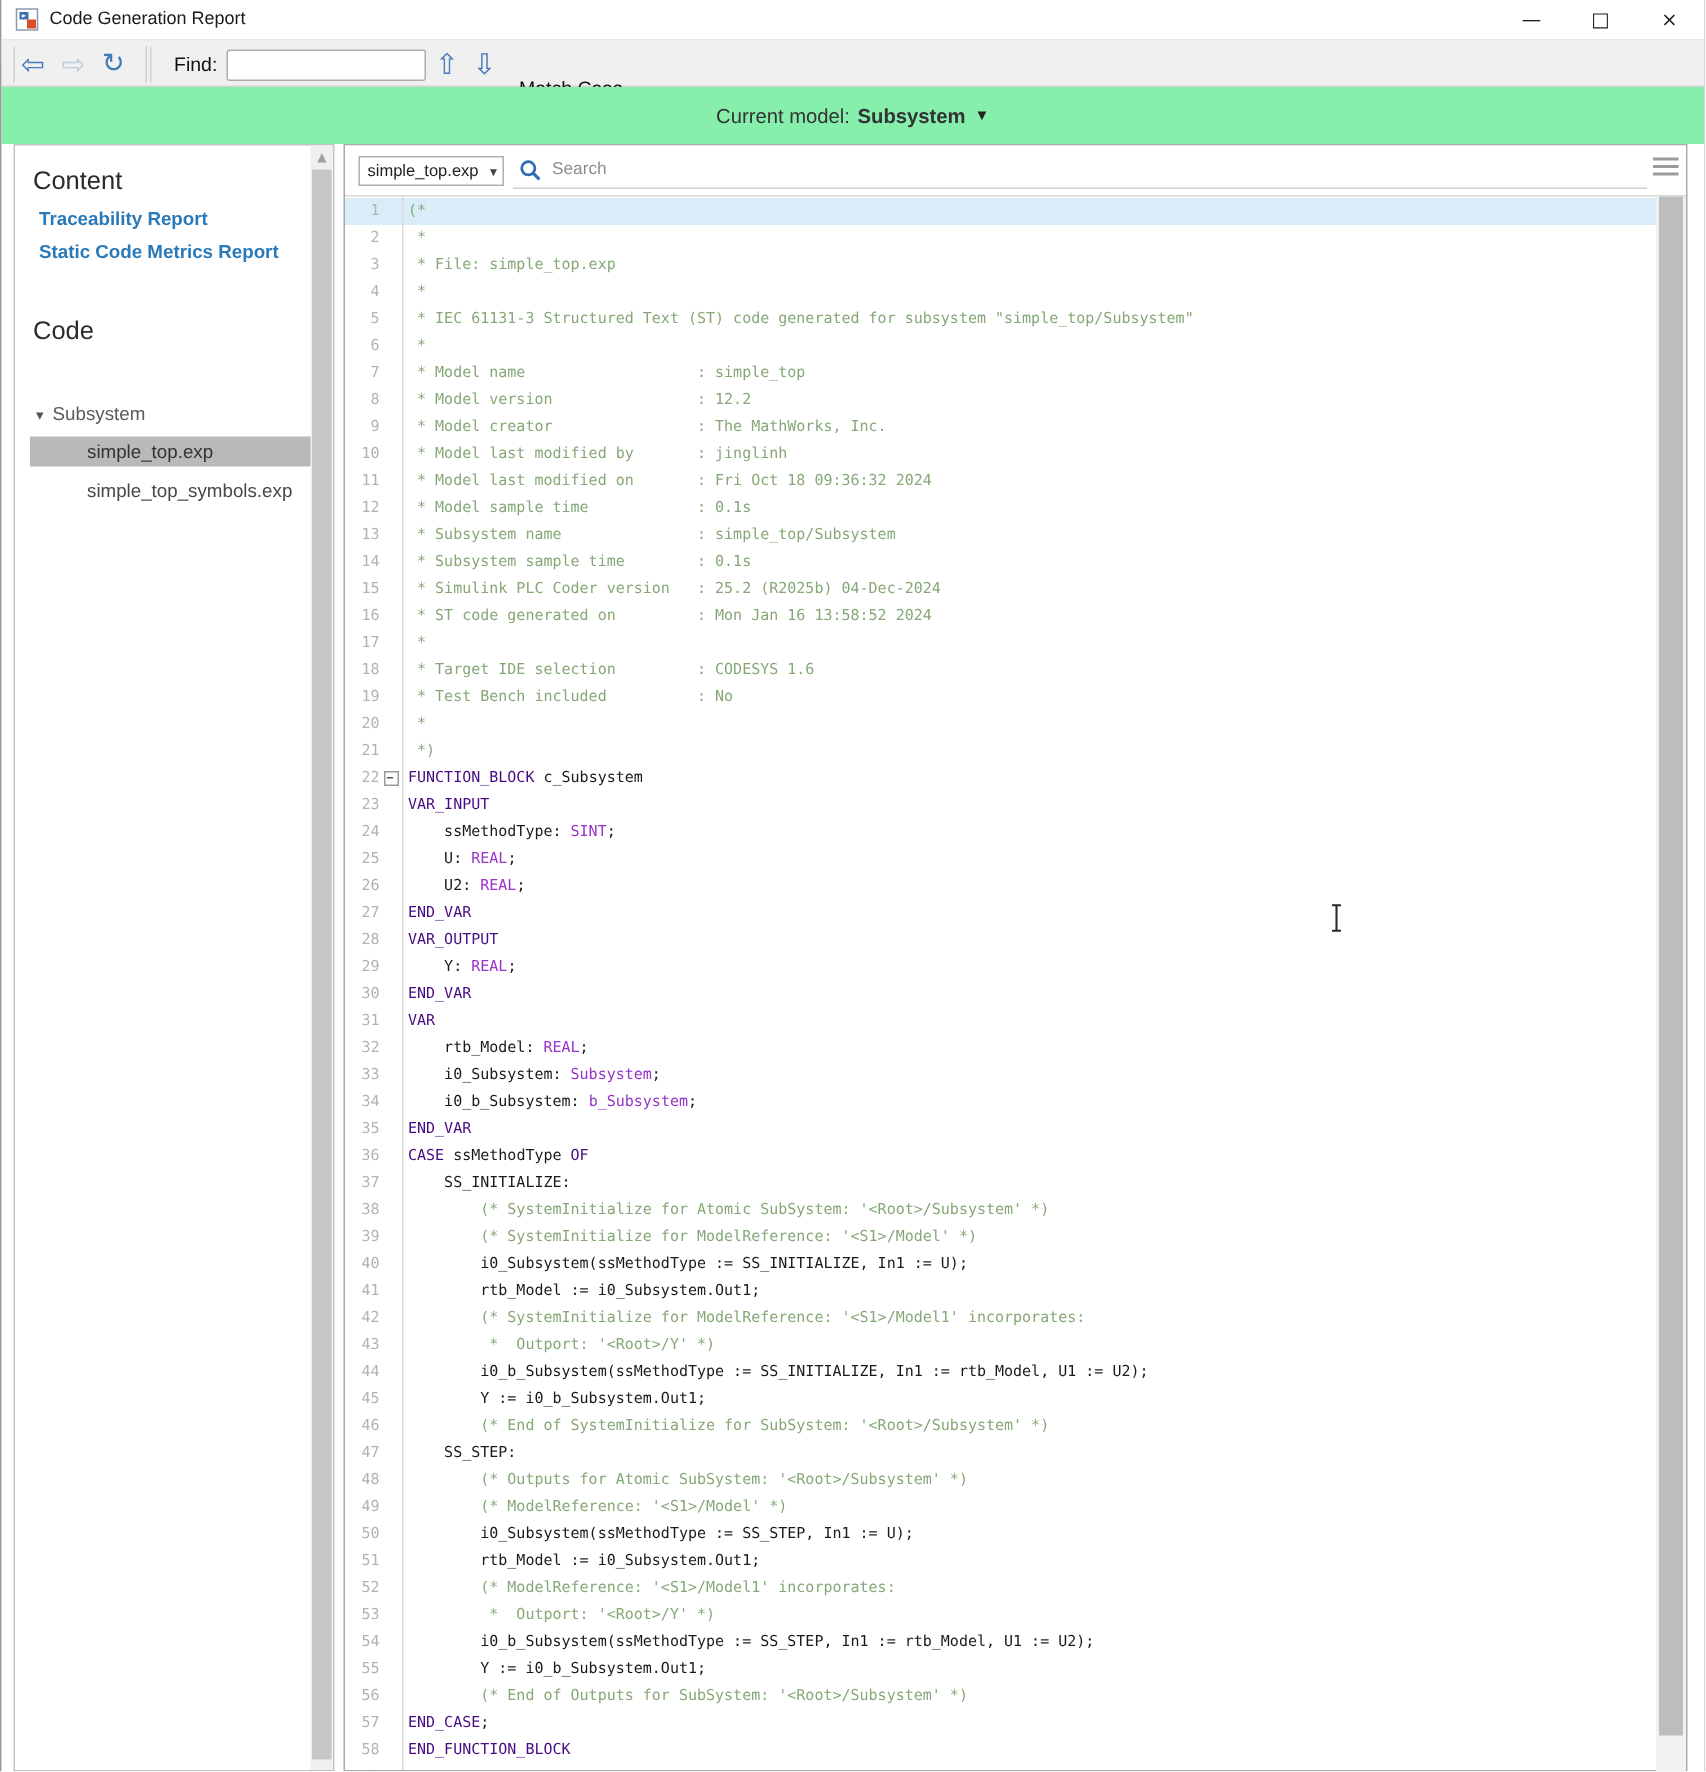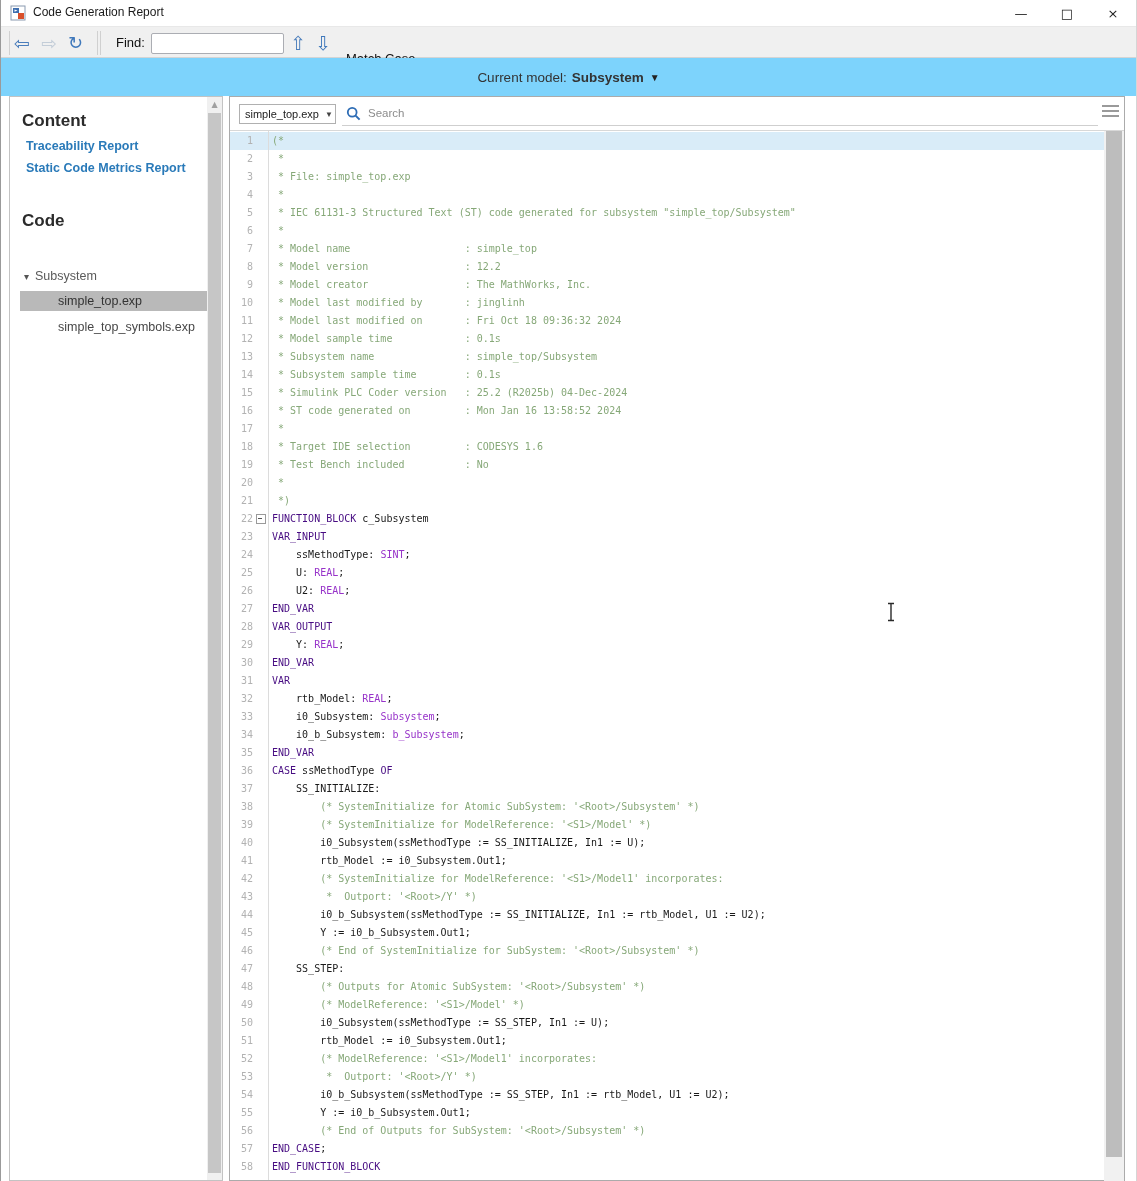--- a/index.html
+++ b/index.html
@@ -19,28 +19,28 @@
   
   .toolbar { position:absolute; left:0; top:26px; width:100%; height:32px; background:#f0f0f0;
              border-bottom:1px solid #d4d4d4; border-top:1px solid #e8e8e8; }
   .tb-icon { position:absolute; top:3px; font-family:"DejaVu Sans", sans-serif; font-size:19px; line-height:26px; }
   .sep { position:absolute; top:4px; width:1px; height:24px; background:#d0d0d0; }
   .find-label { position:absolute; left:115px; top:8px; font-size:13px; color:#111; }
   .find-input { position:absolute; left:150px; top:6px; width:133px; height:21px;
                 border:1px solid #abadb3; border-radius:2px; background:#fff; font-size:12px; padding:0 4px; outline:none; }
   .match-case { position:absolute; left:345px; top:8px; font-size:13px; color:#111;margin-top:16px; }
   
-  .modelbar { position:absolute; left:0; top:58px; width:100%; height:38px; background:#7dd3fc;
+  .modelbar { position:absolute; left:0; top:58px; width:100%; height:38px; background:#86efac;
               display:flex; align-items:center; justify-content:center; font-size:13.5px; color:#333; }
   .modelbar b { margin-left:5px; }
   .modelbar .dd { margin-left:6px; font-size:10px; color:#222; }
   
   .sidebar { position:absolute; left:8px; top:96px; width:214px; height:1085px; background:#fff;
              border:1px solid #c3c3c3; }
-  .sb-heading { font-size:17px; font-weight:bold; color:#2b2b2b; margin:14px 0 0 12px; }
+  .sb-heading { font-size:17px; font-weight:normal; color:#2b2b2b; margin:14px 0 0 12px; }
   .sb-link { font-size:12.5px; font-weight:bold; color:#2a7ab9; margin:8px 0 0 16px; cursor:pointer; }
   .sb-link:first-of-type { margin-top:26px; }
   .sb-heading.code-h { margin-top:36px; }
   .tree-root { font-size:12.5px; color:#5a5a5a; margin:38px 0 0 14px; }
   .tree-root .tri { font-size:10px; color:#555; margin-right:6px; }
   .tree-items { margin-top:8px; }
   .tree-item { height:20px; line-height:20px; font-size:12.5px; color:#474747;
                padding-left:38px; margin:0 12px 6px 10px; cursor:pointer; }
   .tree-item.selected { background:#b9b9b9; color:#333; }
   .sb-scroll { position:absolute; right:0; top:0; width:15px; height:100%; background:#f0f0f0; }

